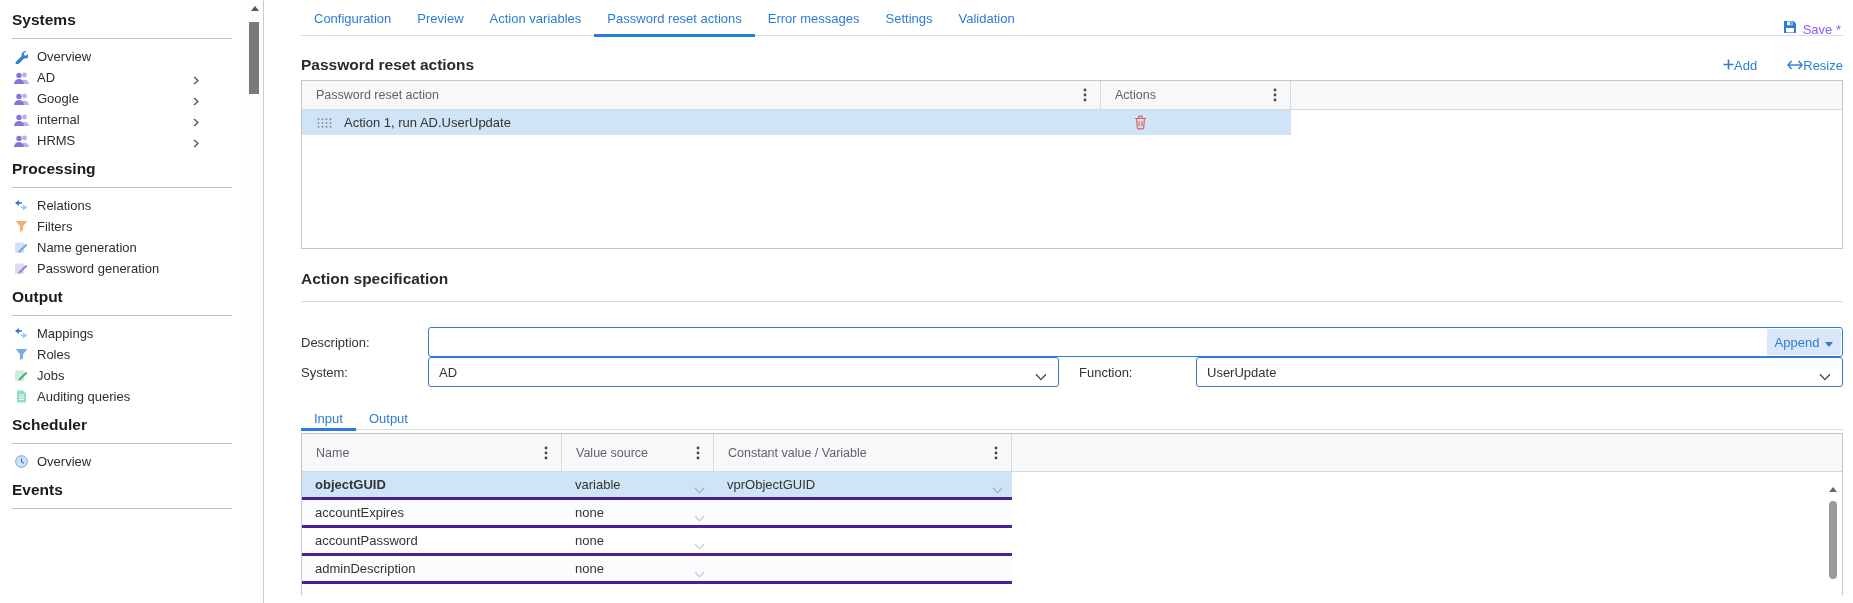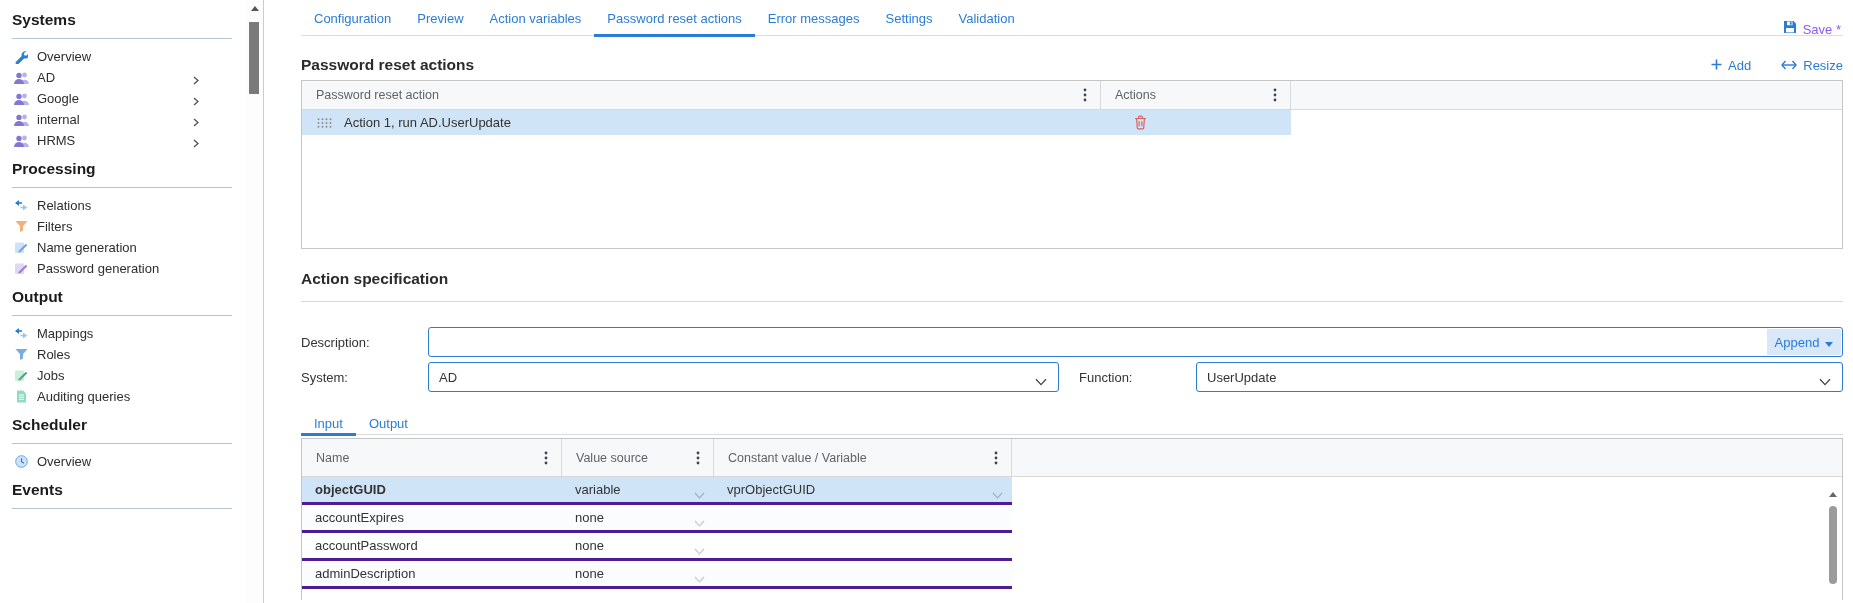--- a/index.html
+++ b/index.html
@@ -26,42 +26,42 @@
   .main { flex:1; border-left:1px solid #cdcdcd; position:relative; padding:0 10px 0 37px; }
 
   .tabbar { margin-top:7px; display:flex; align-items:flex-end; border-bottom:1px solid #dcdcdc; }
   .tab { color:#2b7cd6; padding:4px 13px 8px; border-bottom:3px solid transparent; margin-bottom:-2px; cursor:pointer; white-space:nowrap; }
   .tab.active { border-bottom-color:#2b7cd6; }
   .save-btn { position:absolute; right:12px; top:20px; color:#8b5cf6; display:flex; align-items:flex-end; gap:6px; cursor:pointer; }
 
   .sec-head-row { margin-top:17px; display:flex; align-items:center; height:24px; }
   .sec-title { font-size:15.5px; font-weight:bold; color:#2b2b2b; }
   .head-links { margin-left:auto; display:flex; gap:30px; }
-  .blue-link { color:#2b7cd6; display:flex; align-items:center; gap:6px; cursor:pointer; }
+  .blue-link { color:#2b7cd6; display:flex; align-items:center; cursor:pointer; }
 
   
   .table-box { margin-top:3px; border:1px solid #c6c6c6; background:#fff; }
   .upper { height:169px; }
   .thead { display:flex; background:#f7f8fa; border-bottom:1px solid #d8d8d8; color:#5f6368; font-size:12.5px; }
   .upper .thead { height:29px; }
   .th { display:flex; align-items:center; padding-left:14px; }
   .th .kebab { margin-left:auto; padding-right:13px; display:flex; align-items:center; cursor:pointer; }
   .th-border { border-right:1px solid #d9d9d9; }
   .u-c1 { width:799px; } .u-c2 { width:190px; } .th-fill { flex:1; }
   .u-row { height:25px; width:989px; background:#cfe4f7; display:flex; align-items:center; position:relative; }
   .drag-handle { margin-left:15px; display:flex; cursor:grab; }
   .u-row-label { margin-left:12px; }
   .trash { position:absolute; left:832px; top:5px; cursor:pointer; }
 
   
   .spec-title { margin-top:21px; }
   .spec-line { border-top:1px solid #d4d9de; margin-top:13px; }
   .form-row { display:flex; align-items:center; height:30px; }
   .desc-row { margin-top:25px; }
-  .sys-row { margin-top:5px; }
+  .sys-row { }
   .f-label { width:127px; flex:none; color:#333; }
   .f-label2 { width:137px; flex:none; padding-left:20px; color:#333; }
   .desc-wrap { flex:1; height:30px; border:1px solid #2f7cd4; border-radius:3px; position:relative; background:#fff; display:flex; align-items:center; }
   .desc-input { border:none; outline:none; flex:1; height:100%; padding:0 80px 0 10px; font:inherit; background:transparent; }
   .append-btn { position:absolute; top:1px; right:1px; bottom:1px; width:74px; background:#d9e7f8; color:#2b7cd6; display:flex; align-items:center; justify-content:center; gap:6px; border-radius:0 2px 2px 0; cursor:pointer; }
   .select { height:30px; border:1px solid #2f7cd4; border-radius:3px; background:#fff; display:flex; align-items:center; padding:0 30px 0 10px; position:relative; cursor:pointer; }
   .sel-system { width:631px; flex:none; }
   .sel-function { flex:1; }
   .sel-chev { position:absolute; right:11px; top:11px; }
 

